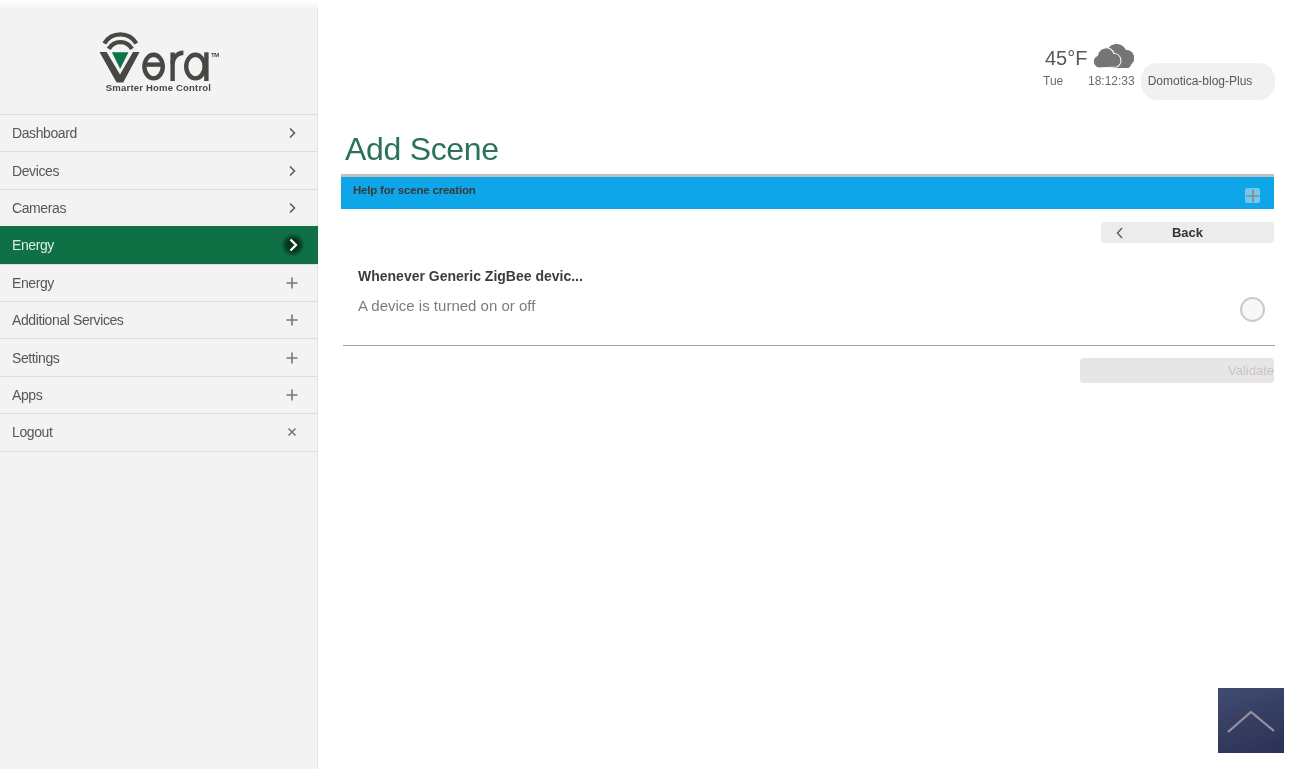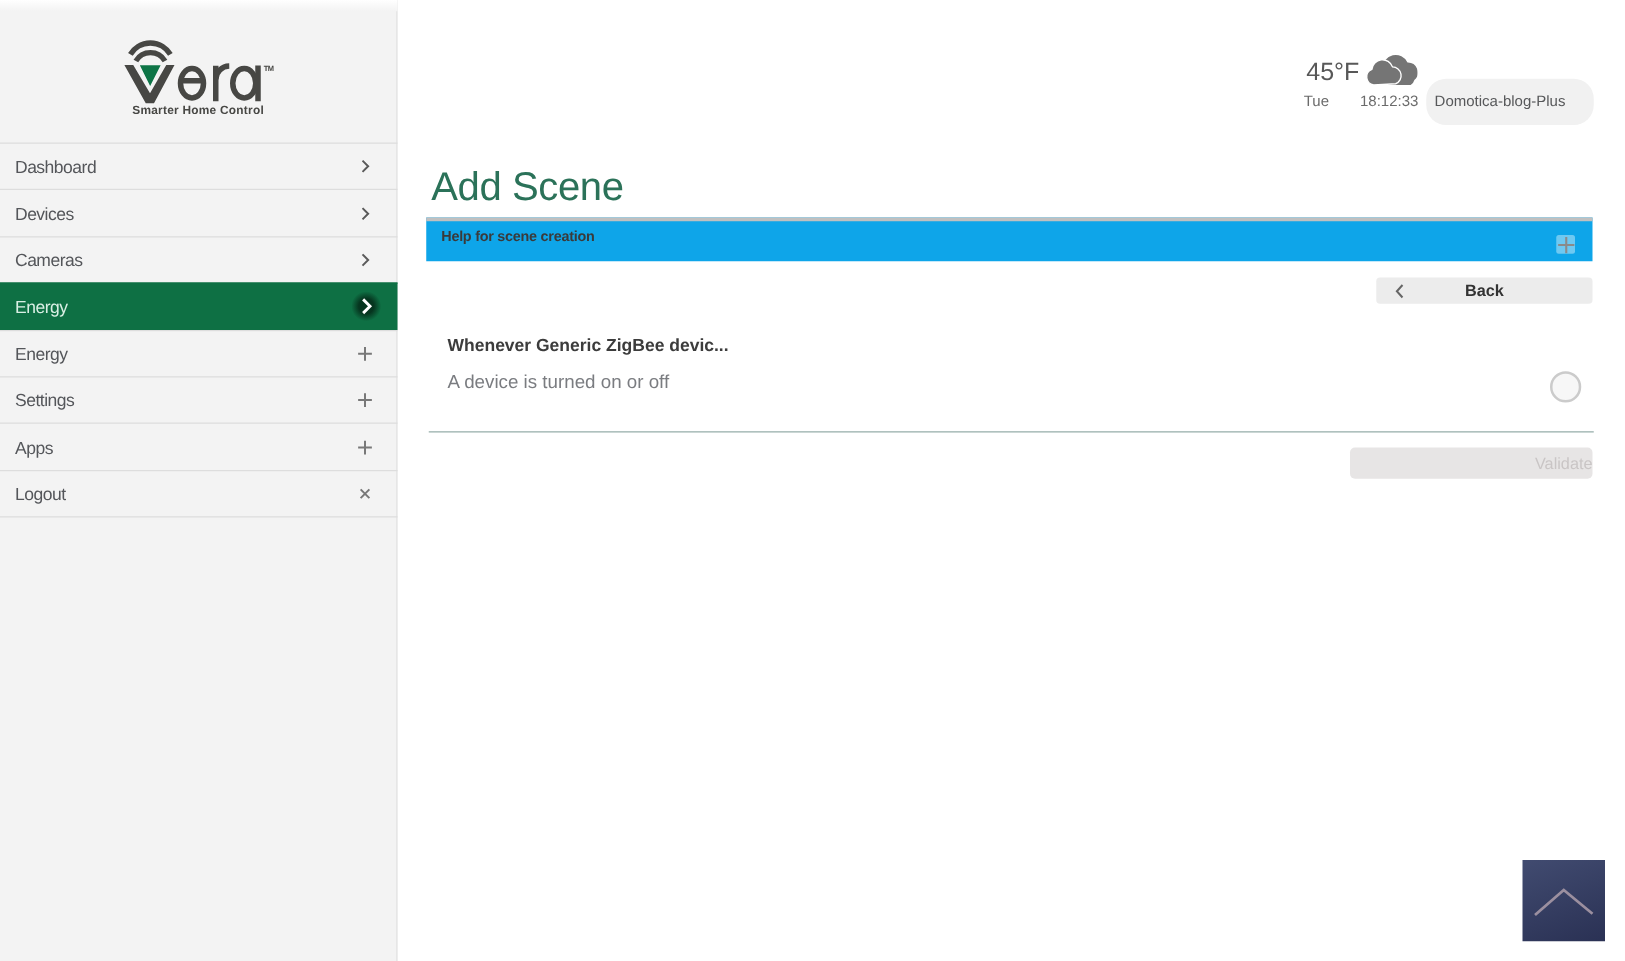--- a/index.html
+++ b/index.html
@@ -120,20 +120,26 @@
           <path d="M9.5 6.5 L15 12 L9.5 17.5" fill="none" stroke="#fff" stroke-width="2.3"></path>
           </svg>
         </div>
       <div class="mi">
           <span class="lbl">Energy</span>
           <svg class="ico" viewBox="0 0 16 16">
             <path d="M8 2.5 V13.5 M2.5 8 H13.5" stroke="#787878" stroke-width="1.6"></path>
           </svg>
         </div>
       <div class="mi">
+          <span class="lbl">Additional Services</span>
+          <svg class="ico" viewBox="0 0 16 16">
+            <path d="M8 2.5 V13.5 M2.5 8 H13.5" stroke="#787878" stroke-width="1.6"></path>
+          </svg>
+        </div>
+      <div class="mi">
           <span class="lbl">Settings</span>
           <svg class="ico" viewBox="0 0 16 16">
             <path d="M8 2.5 V13.5 M2.5 8 H13.5" stroke="#787878" stroke-width="1.6"></path>
           </svg>
         </div>
       <div class="mi">
           <span class="lbl">Apps</span>
           <svg class="ico" viewBox="0 0 16 16">
             <path d="M8 2.5 V13.5 M2.5 8 H13.5" stroke="#787878" stroke-width="1.6"></path>
           </svg>

